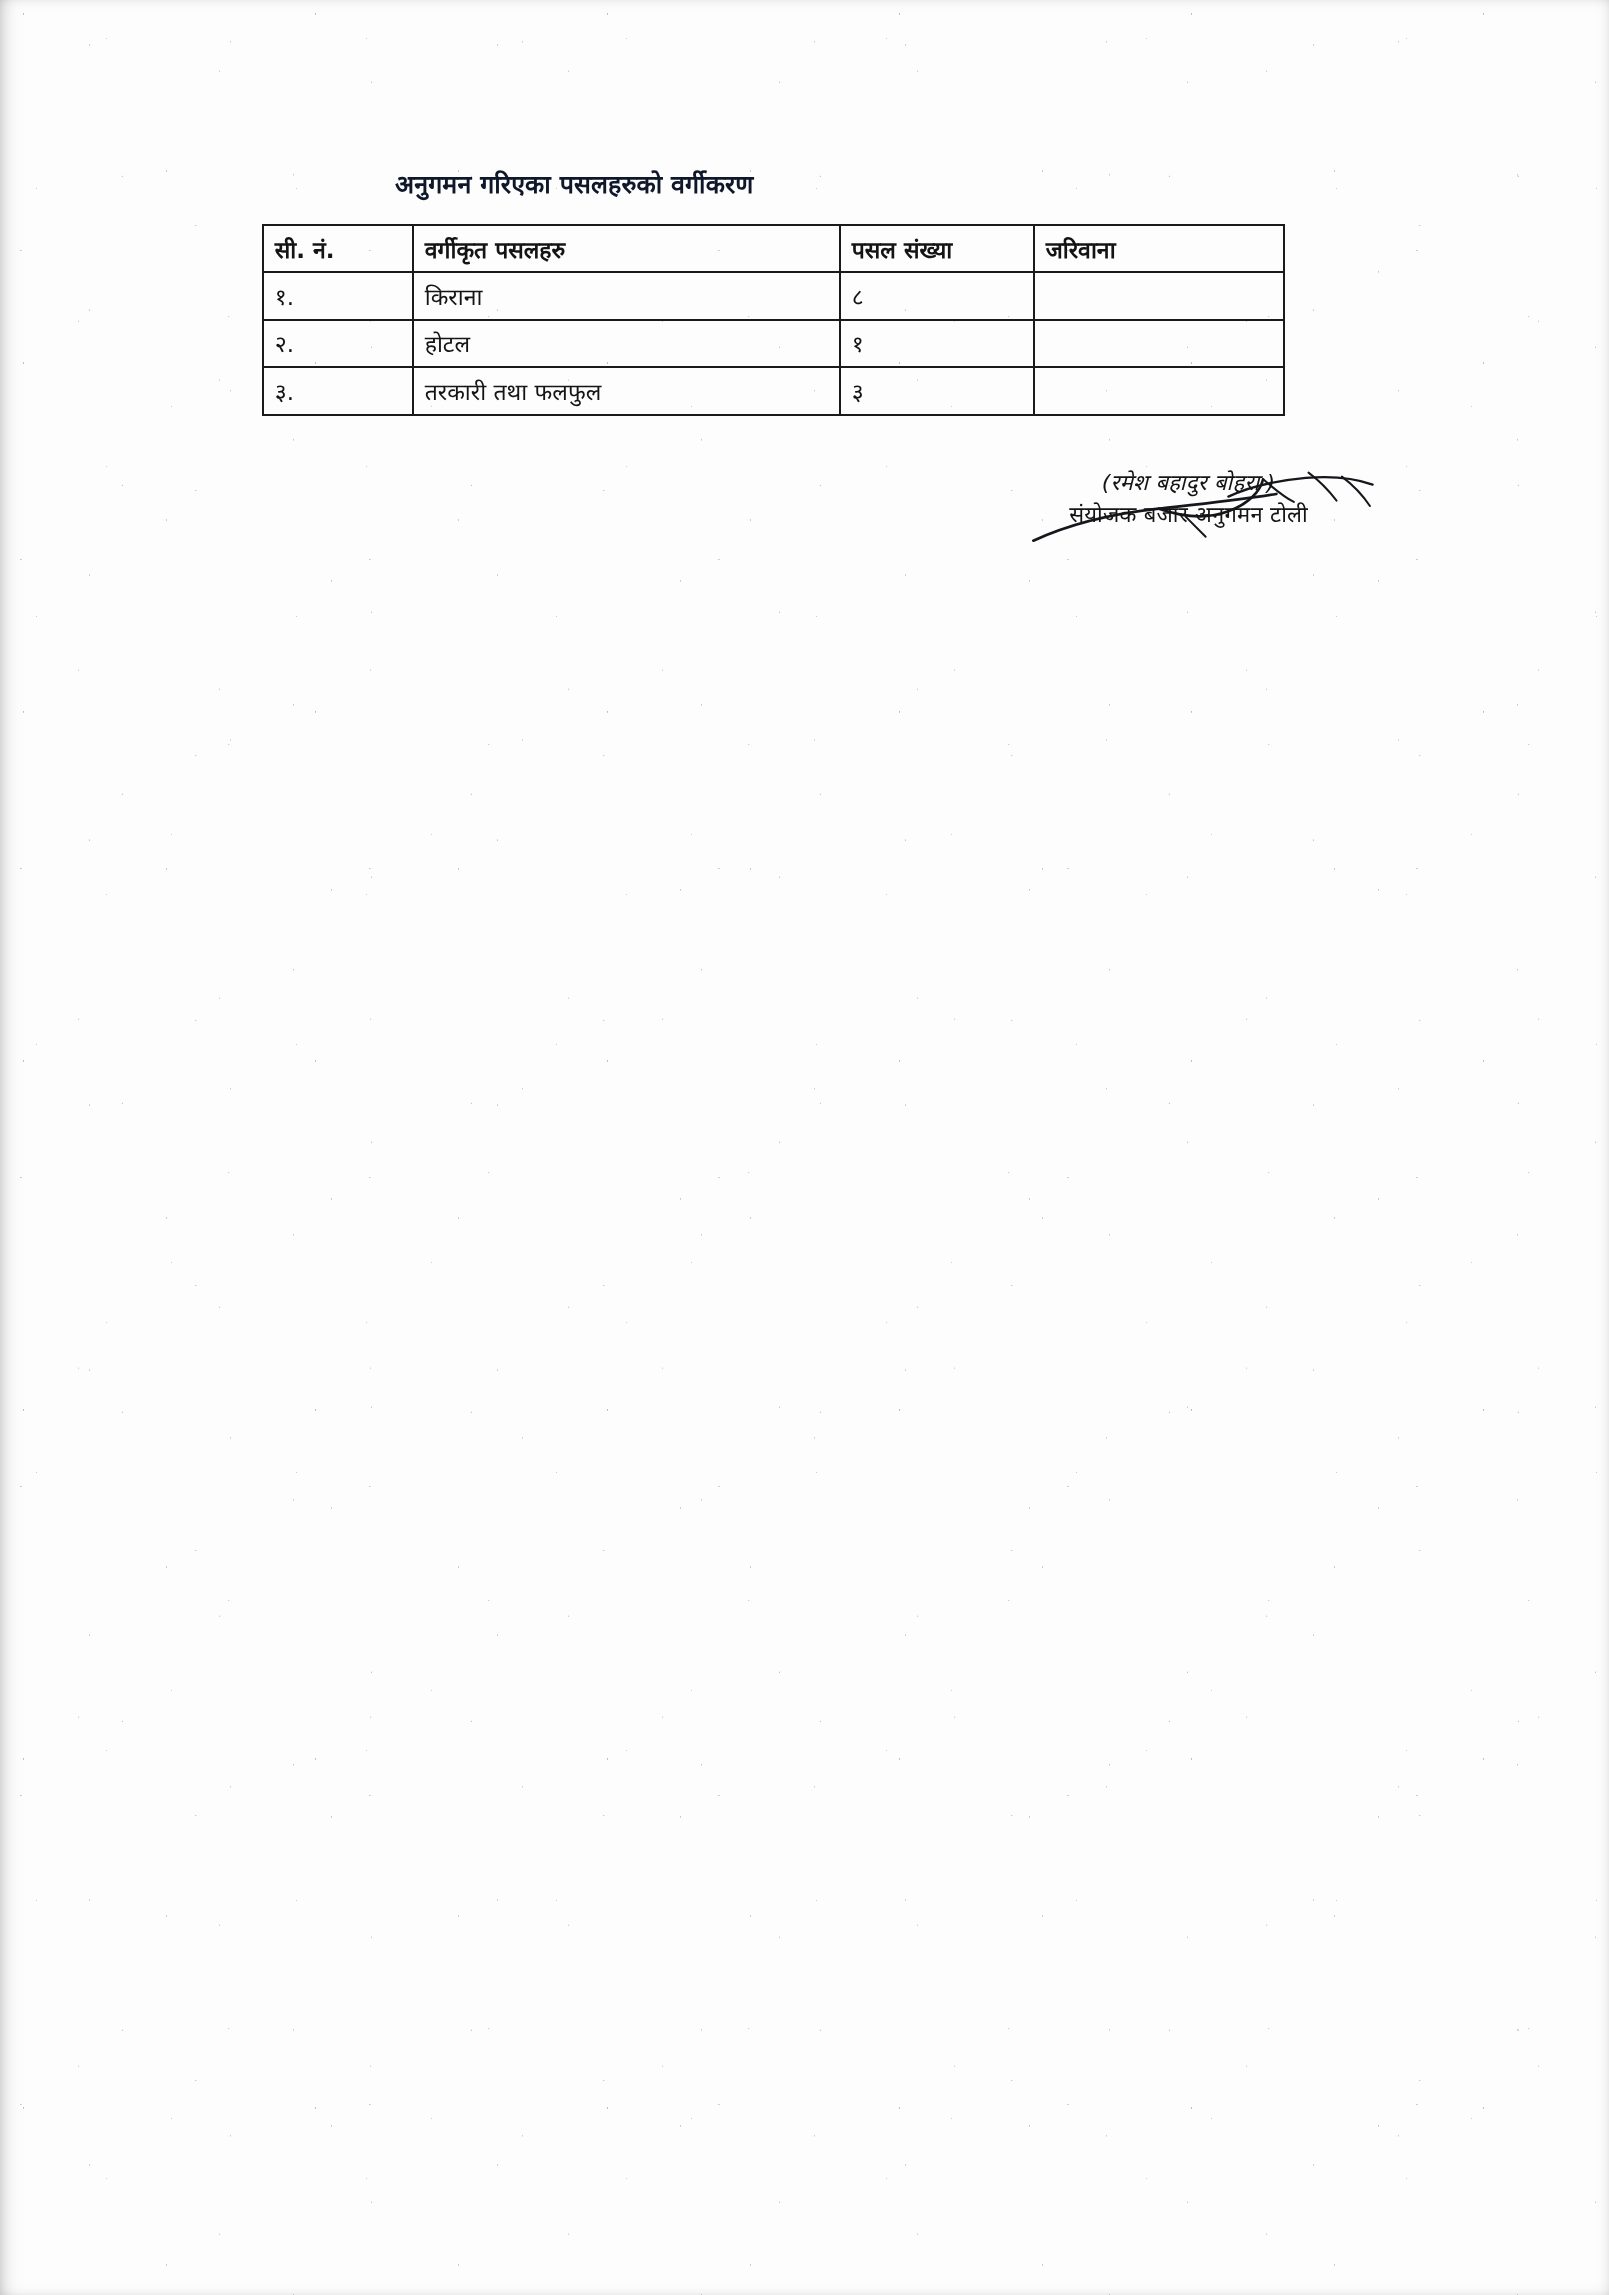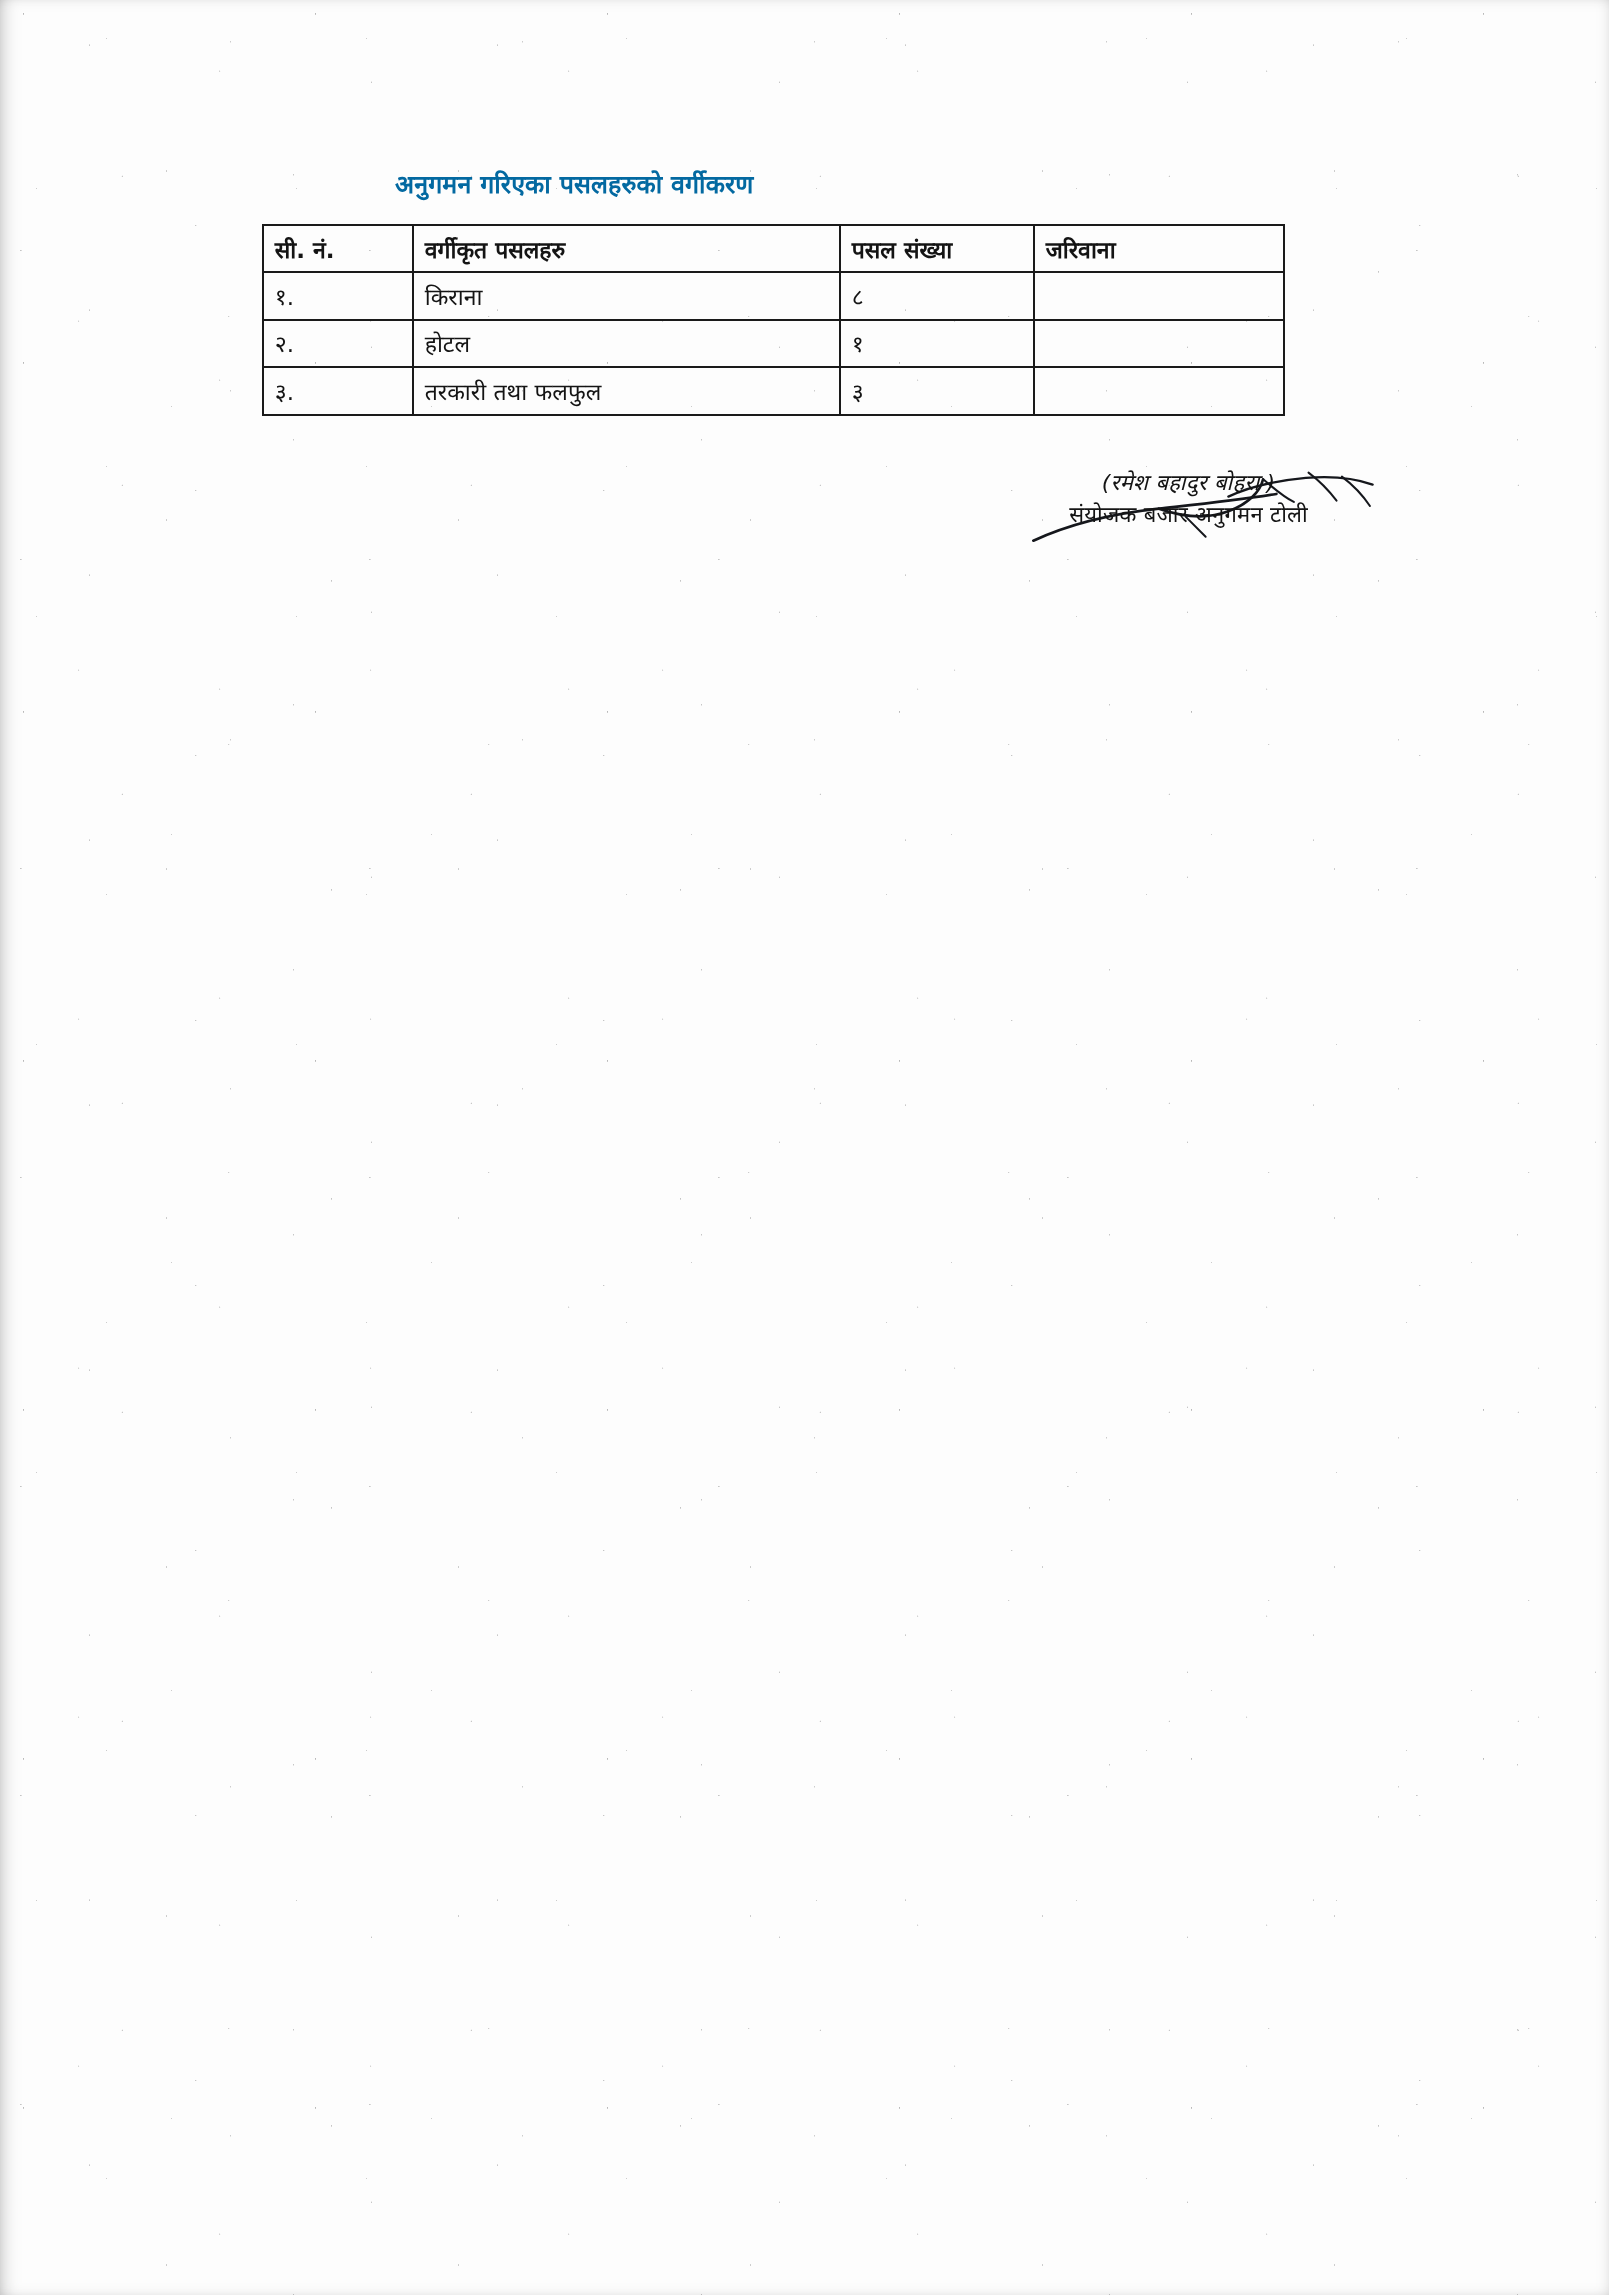--- a/index.html
+++ b/index.html
@@ -56,21 +56,21 @@
 
   
   .doc-title {
     position: absolute;
     left: 395px;
     top: 166px;
     font-size: 25px;
     font-weight: 700;
     letter-spacing: 0.1px;
     white-space: nowrap;
-    color: #0369a1;
+    color: #0f172a;
   }
 
   
   .tbl-wrap {
     position: absolute;
     left: 262px;
     top: 224px;
     width: 1022px;
   }
   table.shop-table {

